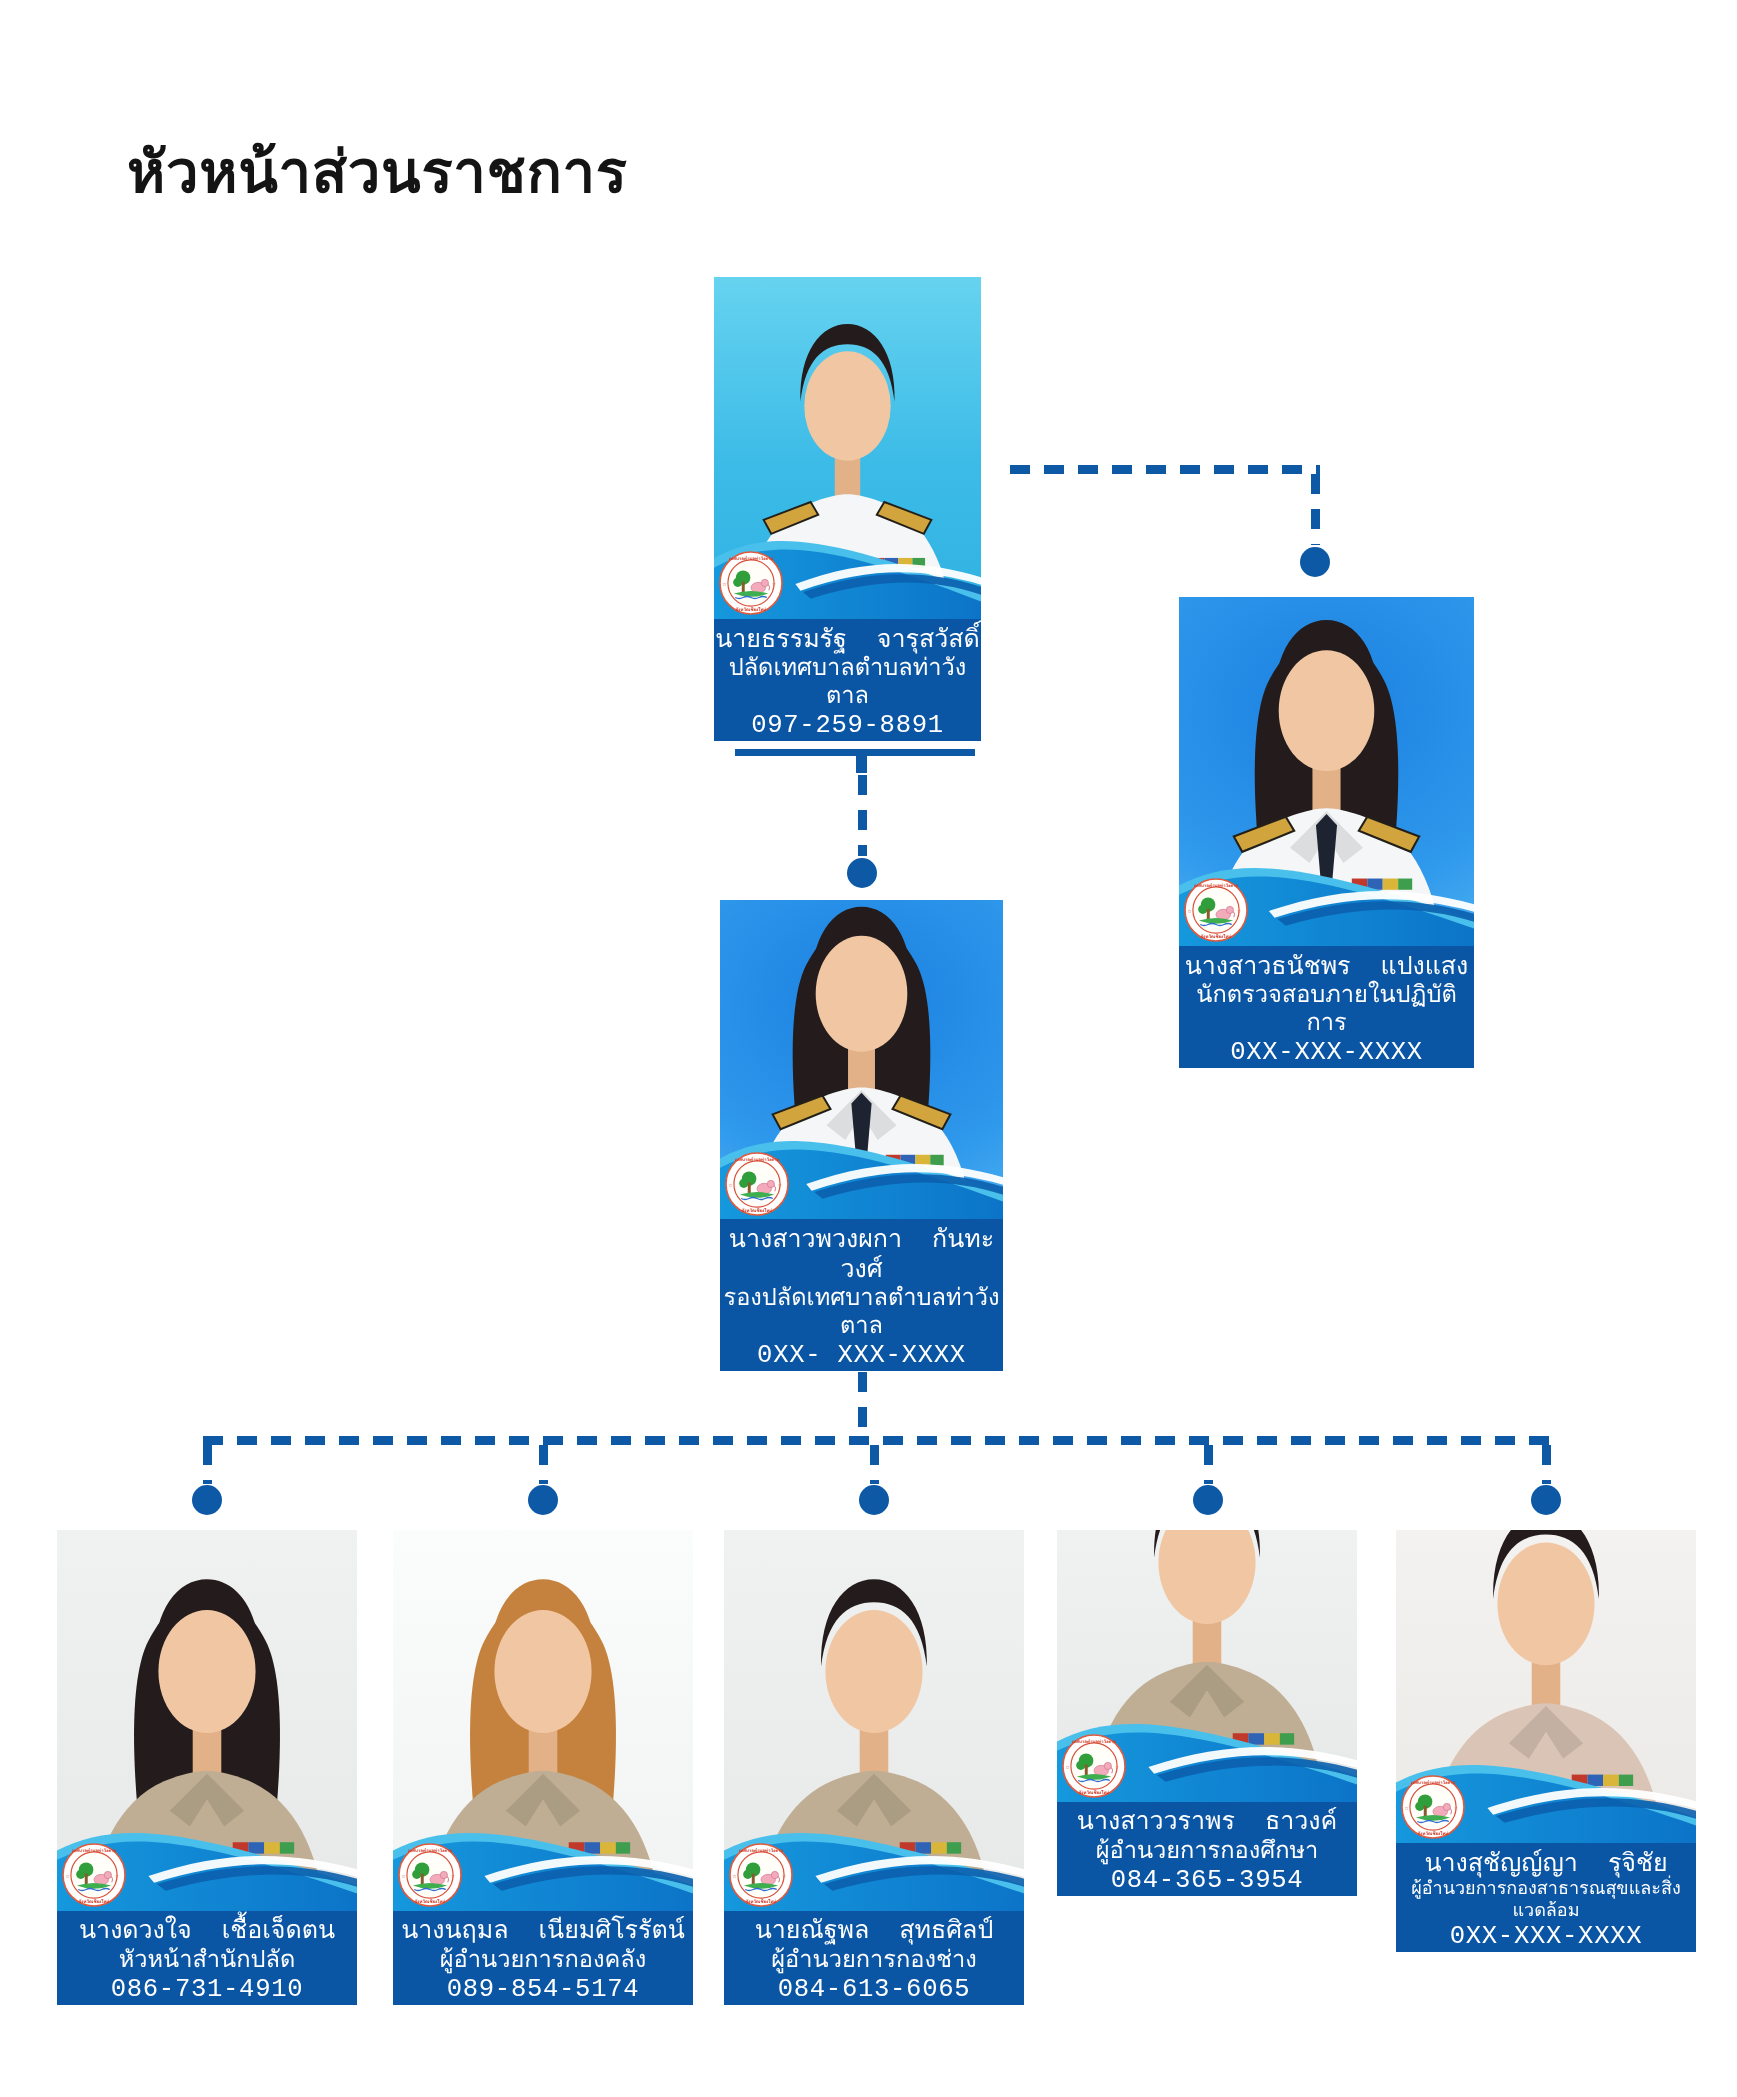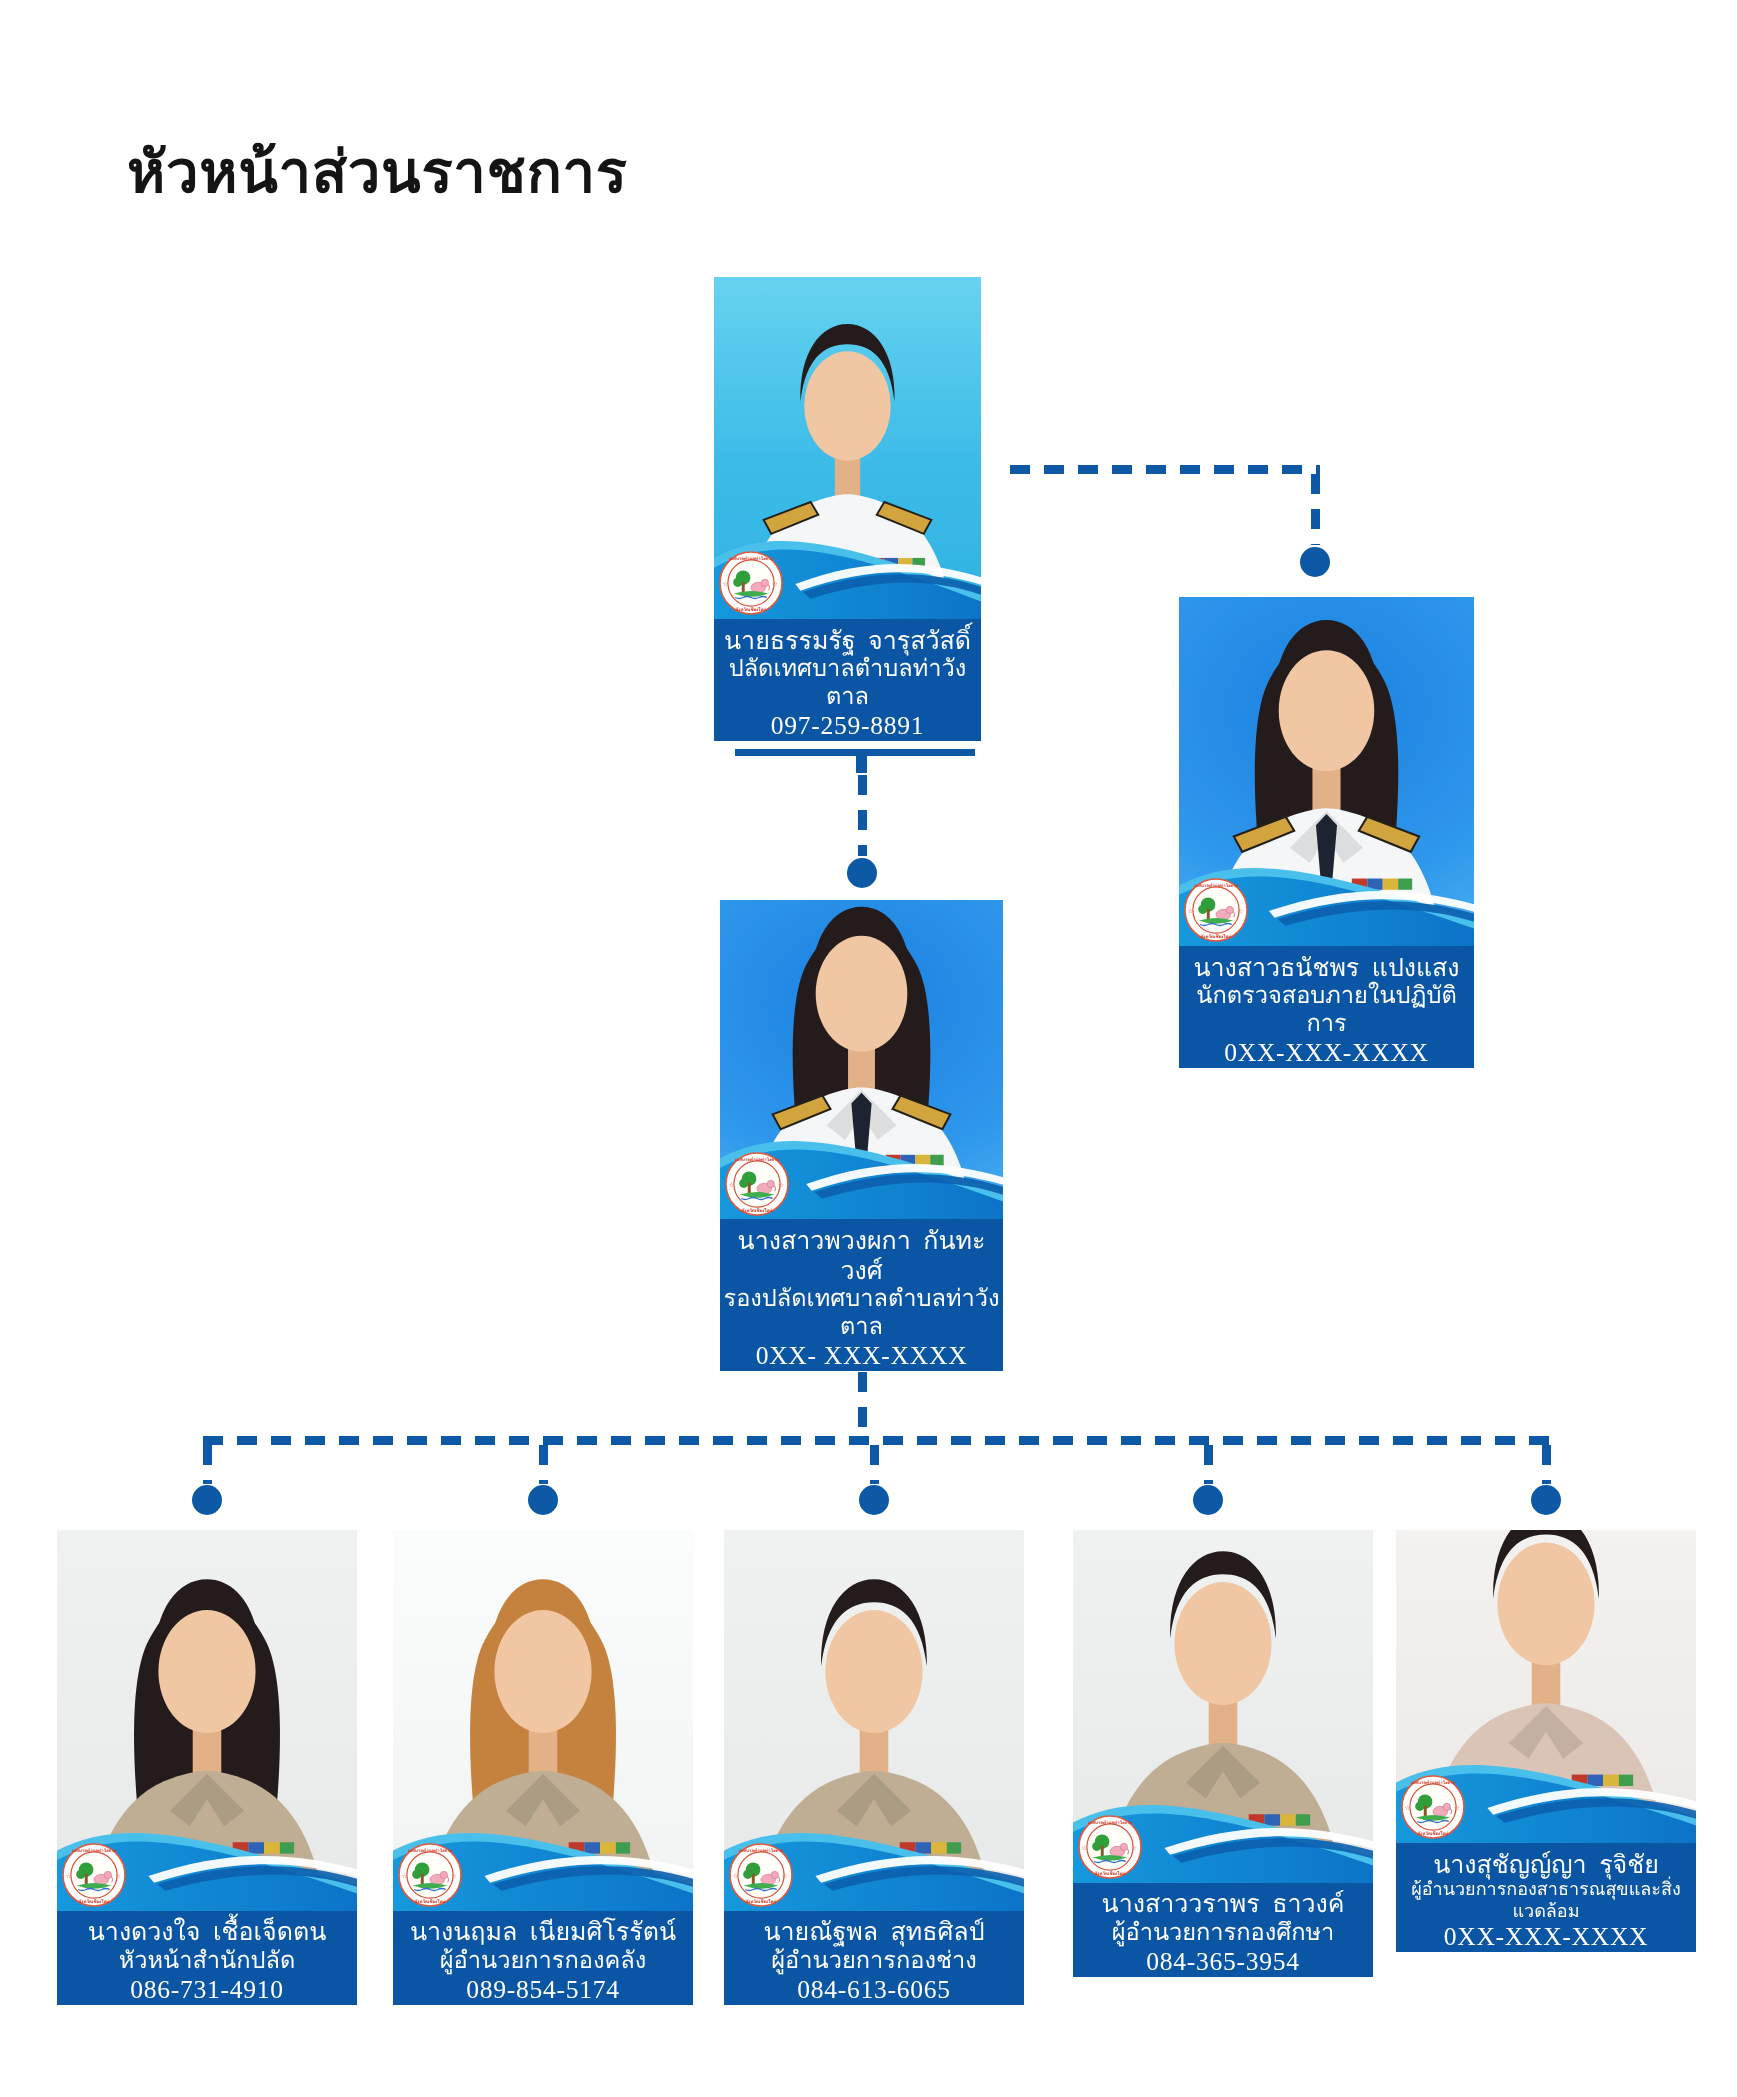--- a/index.html
+++ b/index.html
@@ -1,17 +1,17 @@
 <!DOCTYPE html>
 <html style="font-size:10.8px"><head>
 <meta charset="utf-8">
 <style>
   html,body{margin:0;padding:0;background:#ffffff;}
   #stage{position:relative;width:1737px;height:2097px;background:#ffffff;overflow:hidden;
-         font-family:Liberation Serif, serif;}
+         font-family:Liberation Mono, monospace;}
   
   .page-title{position:absolute;left:127px;top:125px;font-size:58px;font-weight:800;
               color:#141414;letter-spacing:0.7px;}
   
   .card{position:absolute;display:flex;flex-direction:column;}
   .photo{position:relative;width:100%;overflow:hidden;}
   .photo--cyan {background:linear-gradient(180deg,#66d3f0 0%,#3cbbe7 55%,#2fb2e2 100%);}
   .photo--blue {background:radial-gradient(130% 95% at 50% 32%,#1b80e0 0%,#2f99ec 55%,#62c1f4 100%);}
   .photo--gray {background:linear-gradient(180deg,#f0f1f1 0%,#e7e8e8 100%);}
   .photo--white{background:linear-gradient(180deg,#fbfdfc 0%,#f0f3f2 100%);}
@@ -401,21 +401,21 @@
         <text class="b-arc" x="50" y="92" text-anchor="middle">จังหวัดเชียงใหม่</text>
       </svg>
     </div>
     <div class="band">
       <p class="nm">นายณัฐพล  สุทธศิลป์</p>
       <p class="pos">ผู้อำนวยการกองช่าง</p>
       <p class="tel">084-613-6065</p>
     </div>
   </div>
 
-  <div class="card" style="left:1057px;top:1530px;width:300px;height:447px;margin-left:16px;">
+  <div class="card" style="left:1057px;top:1530px;width:300px;height:366px;">
     <div class="photo photo--gray" style="height:384px;">
       <svg class="person uni-khaki hair-back" viewBox="0 0 420 560" preserveAspectRatio="xMidYMax slice">
         <path class="p-hairback" d="M118,470 C104,348 102,232 128,182 C150,140 176,118 210,118 C244,118 270,140 292,182 C318,232 316,348 302,470 Z"></path>
         <rect class="p-neck" x="190" y="290" width="40" height="90" rx="12"></rect>
         <path class="p-uniform" d="M46,560 C56,462 96,396 162,374 C180,368 196,364 210,364 C224,364 240,368 258,374 C324,396 364,462 374,560 Z"></path>
         <path class="p-lapel" d="M210,368 L158,420 L186,442 L210,404 Z"></path>
         <path class="p-lapel" d="M210,368 L262,420 L234,442 L210,404 Z"></path>
         <path class="p-tie" d="M210,372 L195,388 L202,470 L210,505 L218,470 L225,388 Z"></path>
         <path class="p-epaulette" d="M78,404 L152,376 L164,396 L90,426 Z"></path>
         <path class="p-epaulette" d="M342,404 L268,376 L256,396 L330,426 Z"></path>

